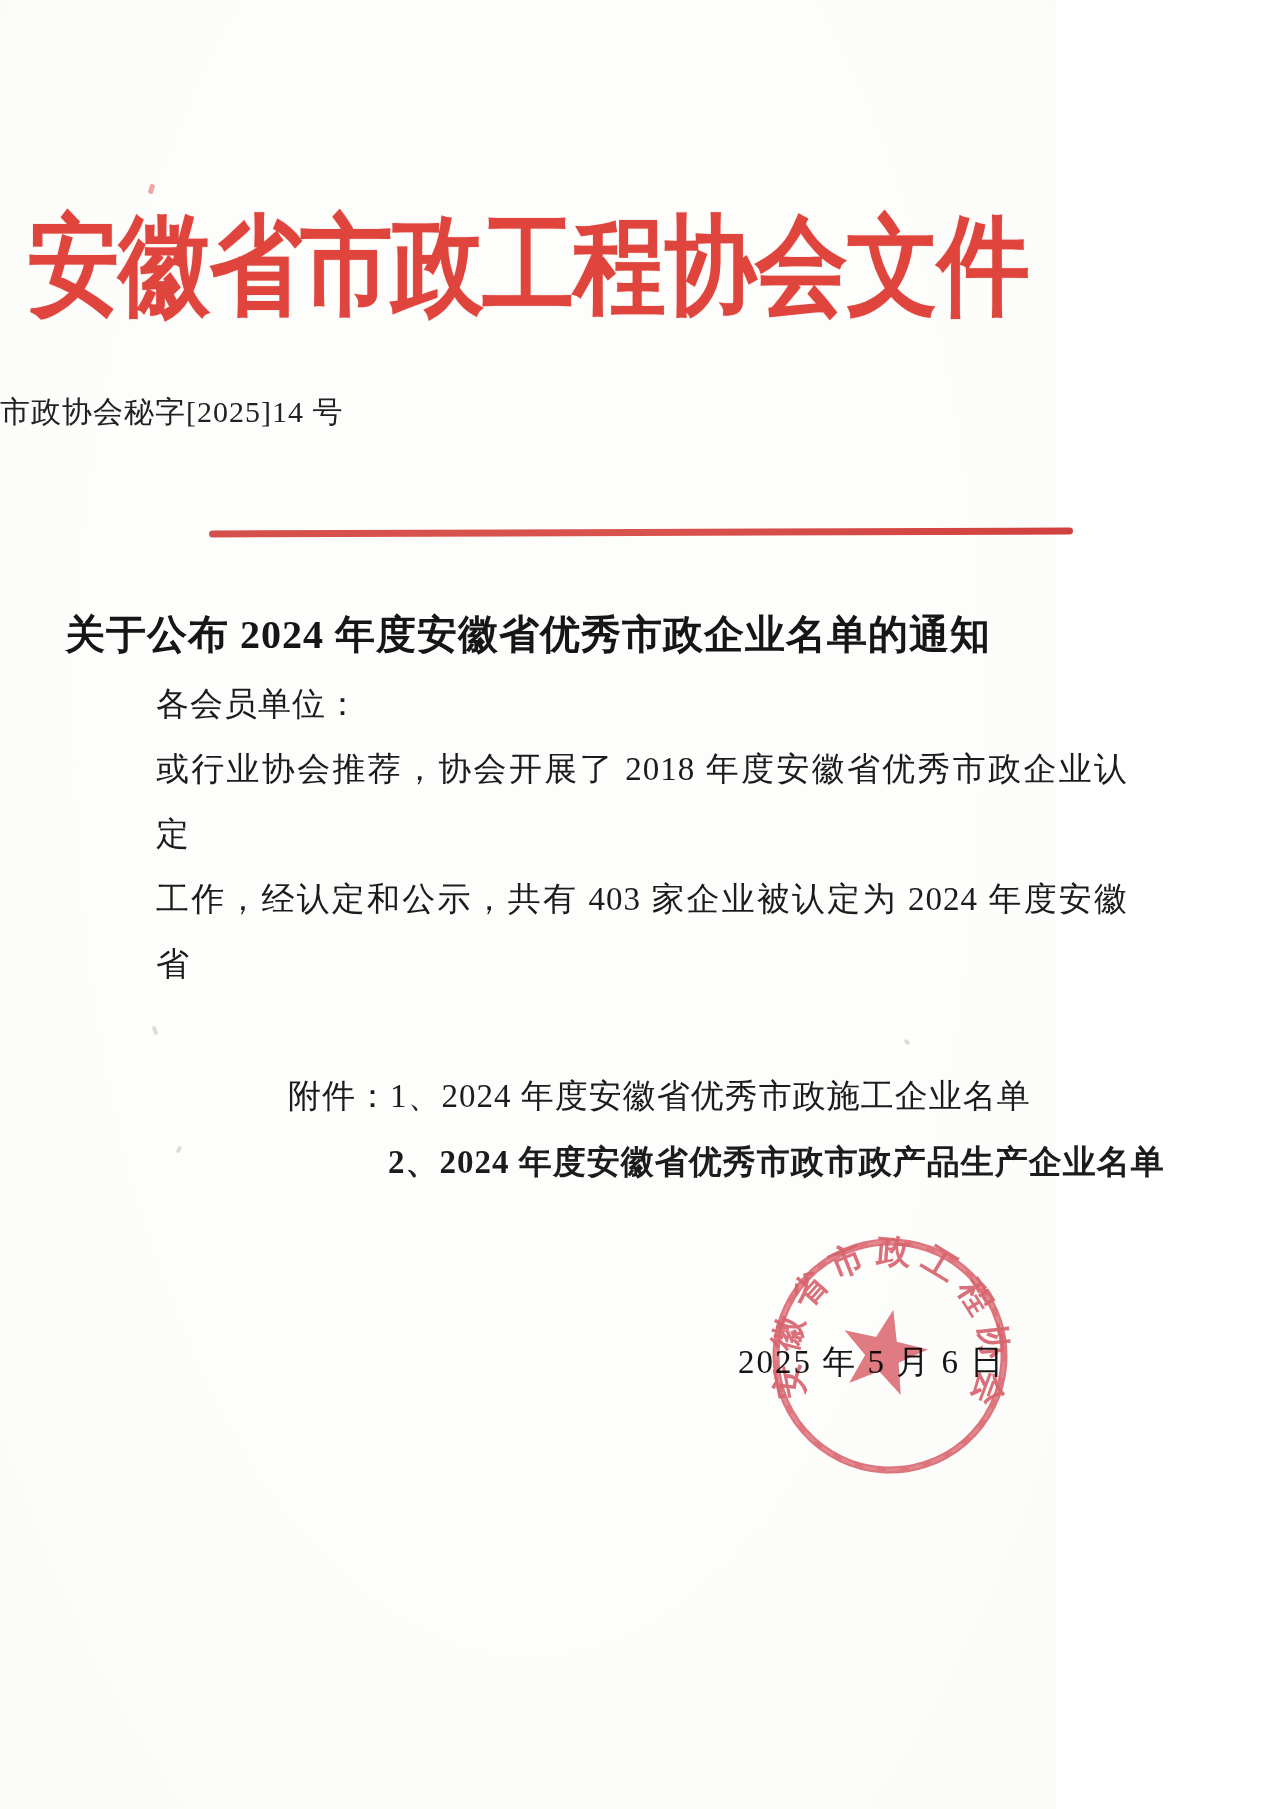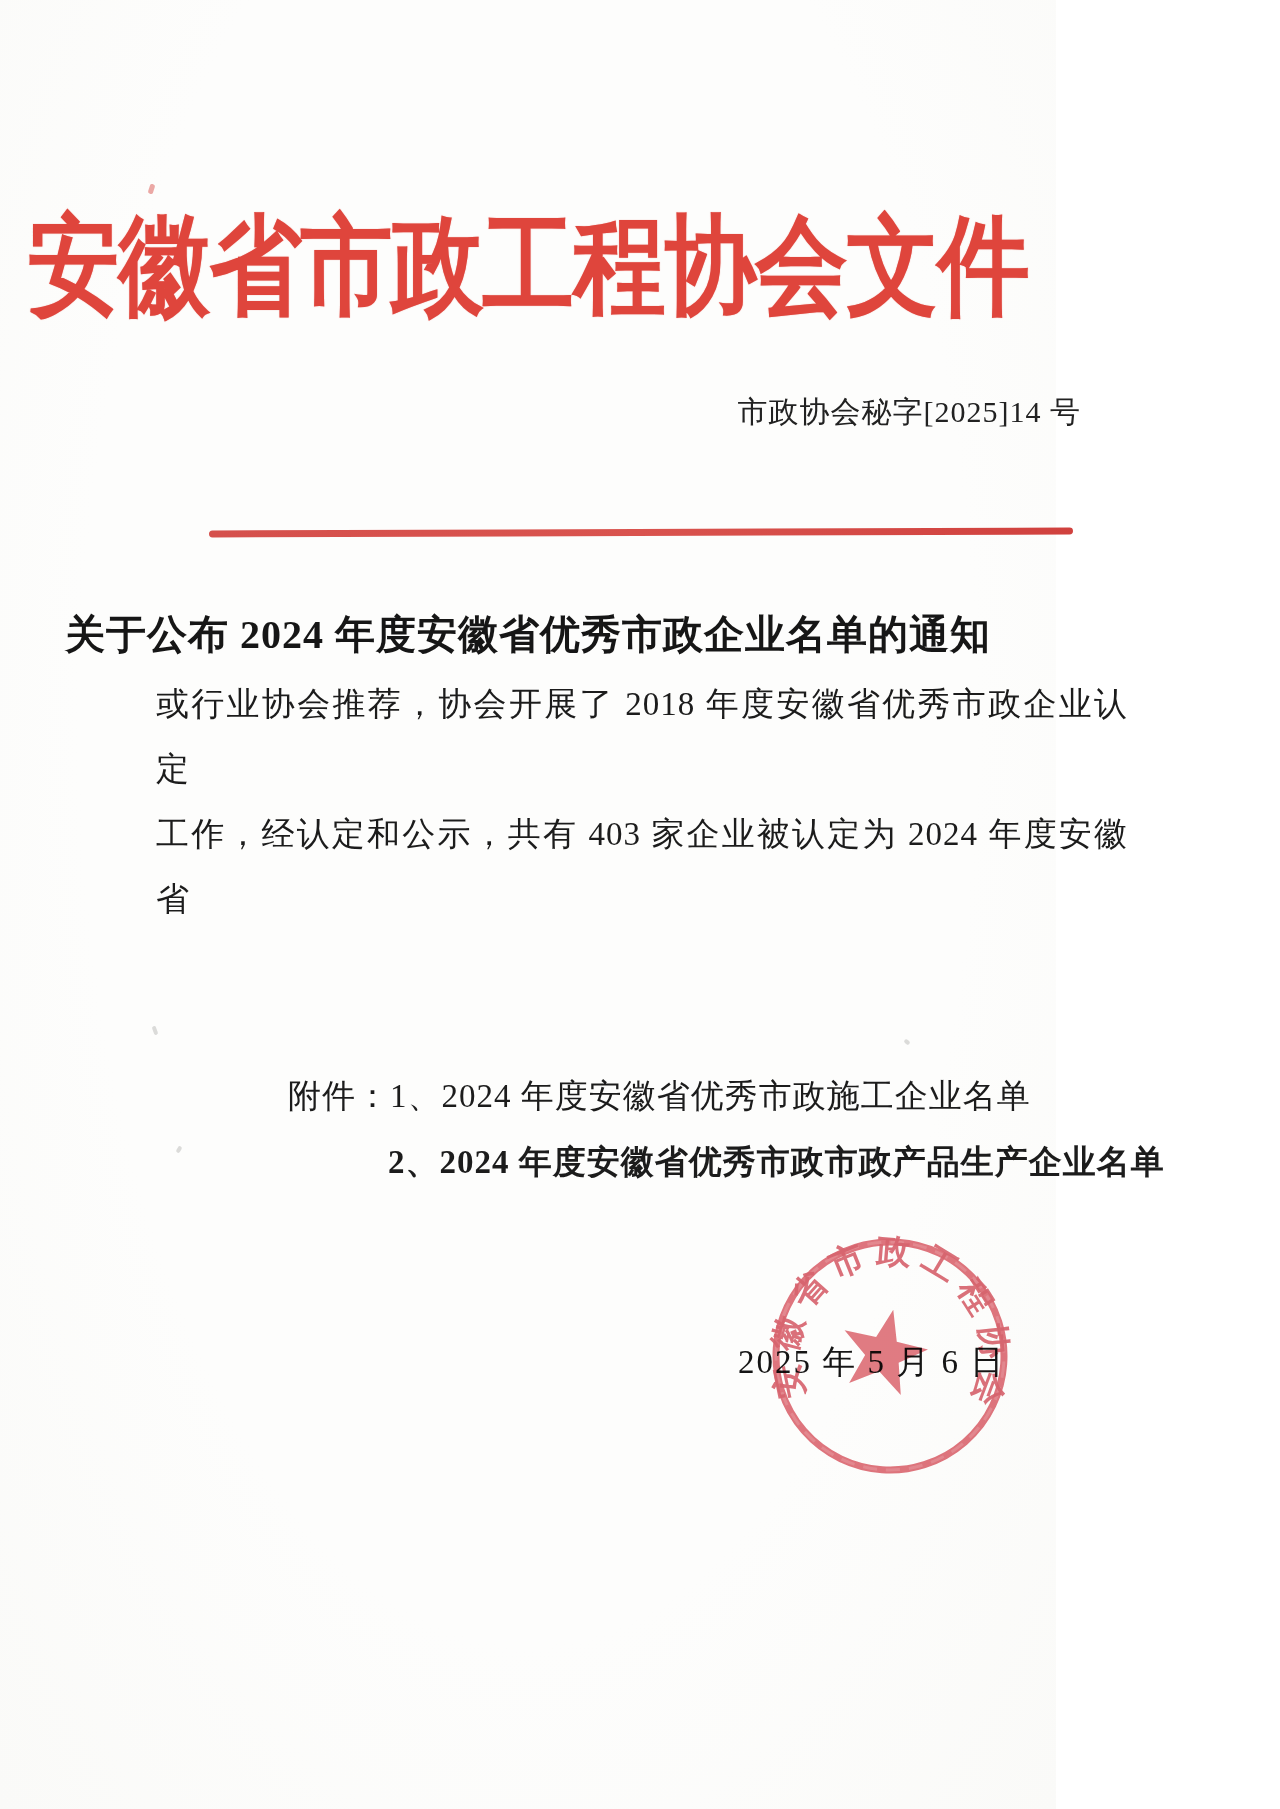--- a/index.html
+++ b/index.html
@@ -30,25 +30,24 @@
     transform: scaleY(1.18);
     text-shadow: 0 0 1px rgba(223,69,60,.55);
     white-space: nowrap;
   }
 
   
   .doc-number {
     position: absolute;
     top: 390px; left: 0; width: 100%;
     line-height: 44px;
-    text-align: right;
+    text-align: left;
     font-size: 30px;
     letter-spacing: 1px;
     color: #222;
-    margin-left: 25px;
   }
 
   
   .red-rule {
     position: absolute;
     top: 529px; left: 209px;
     width: 864px; height: 7px;
     background: linear-gradient(90deg, #d5504c 0%, #d9534e 50%, #d0413e 100%);
     border-radius: 4px;
     transform: rotate(-0.2deg);
@@ -141,20 +140,21 @@
 
   <div class="org-title">安徽省市政工程协会文件</div>
 
   <div class="doc-number">市政协会秘字[2025]14 号</div>
 
   <div class="red-rule"></div>
 
   <div class="notice-title">关于公布 2024 年度安徽省优秀市政企业名单的通知</div>
 
   <div class="body-block">
+    <div class="line">各会员单位：</div>
     <div class="line line-fill">或行业协会推荐，协会开展了 2018 年度安徽省优秀市政企业认定</div>
     <div class="line line-fill">工作，经认定和公示，共有 403 家企业被认定为 2024 年度安徽省</div>
   </div>
 
   <div class="attachments">
     <div class="line"><span>附件：</span><span>1、2024 年度安徽省优秀市政施工企业名单</span></div>
     <div class="line att-indent">2、2024 年度安徽省优秀市政市政产品生产企业名单</div>
   </div>
 
   <div class="doc-date">2025 年 5 月 6 日</div>

